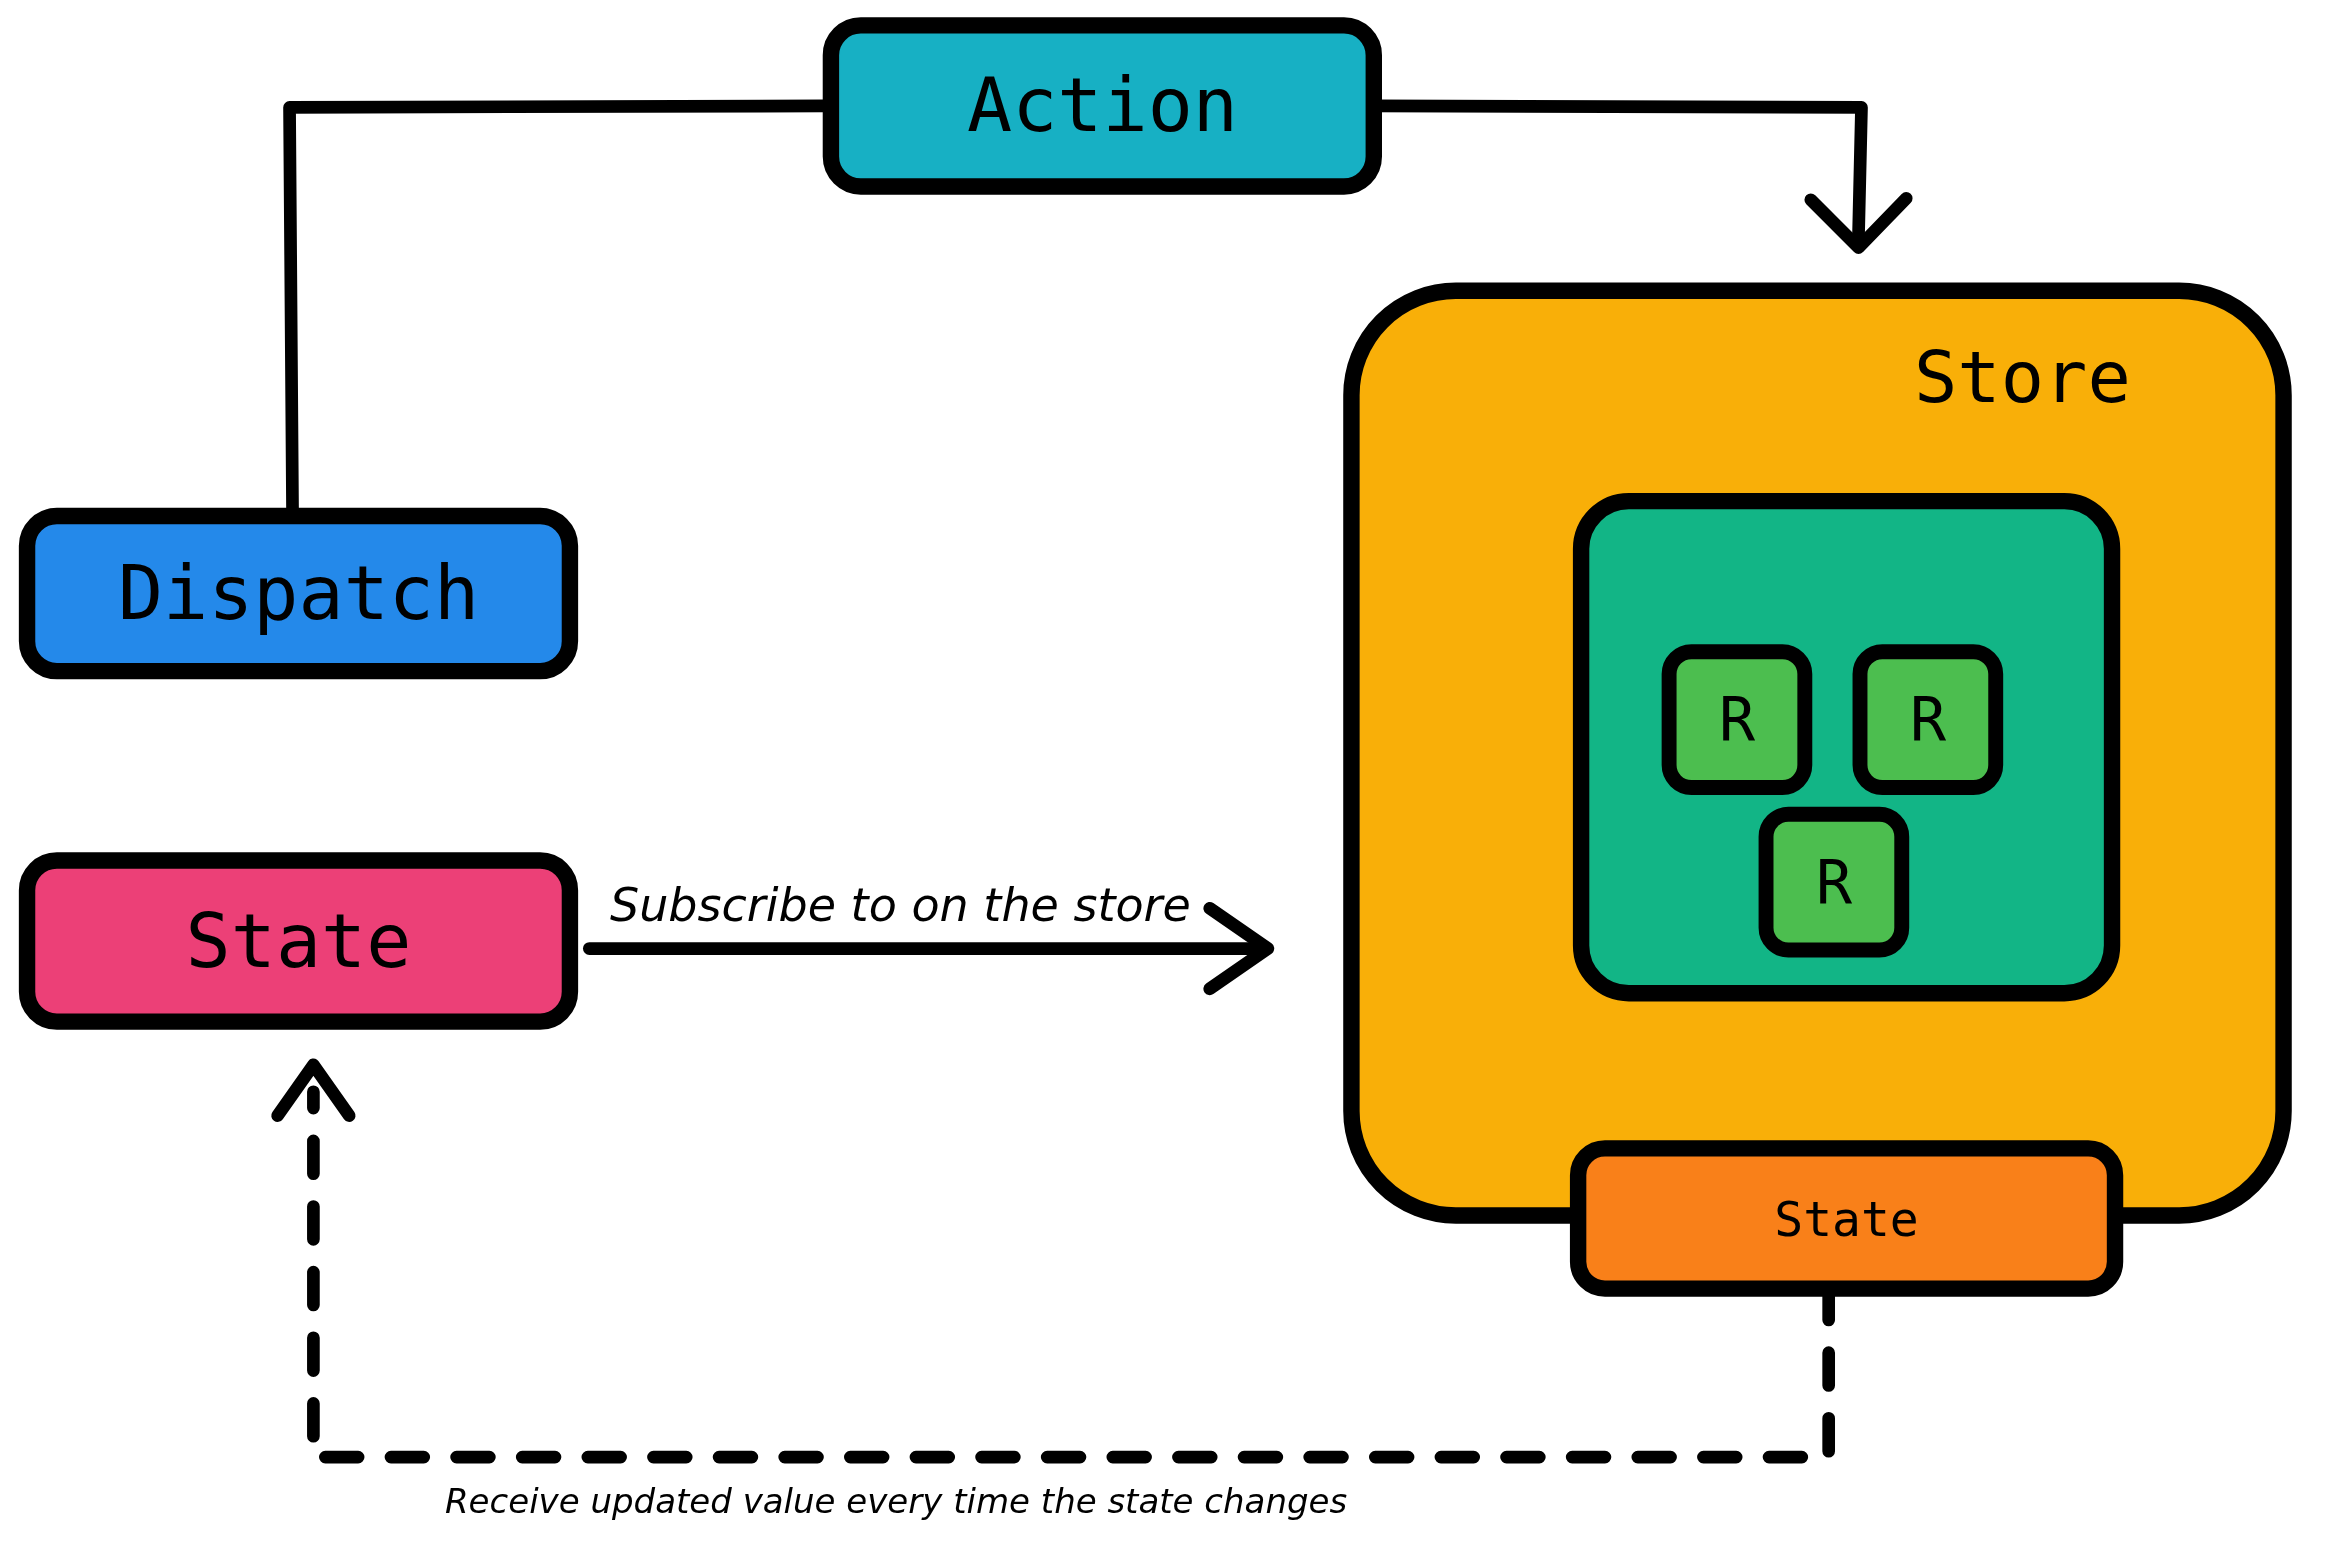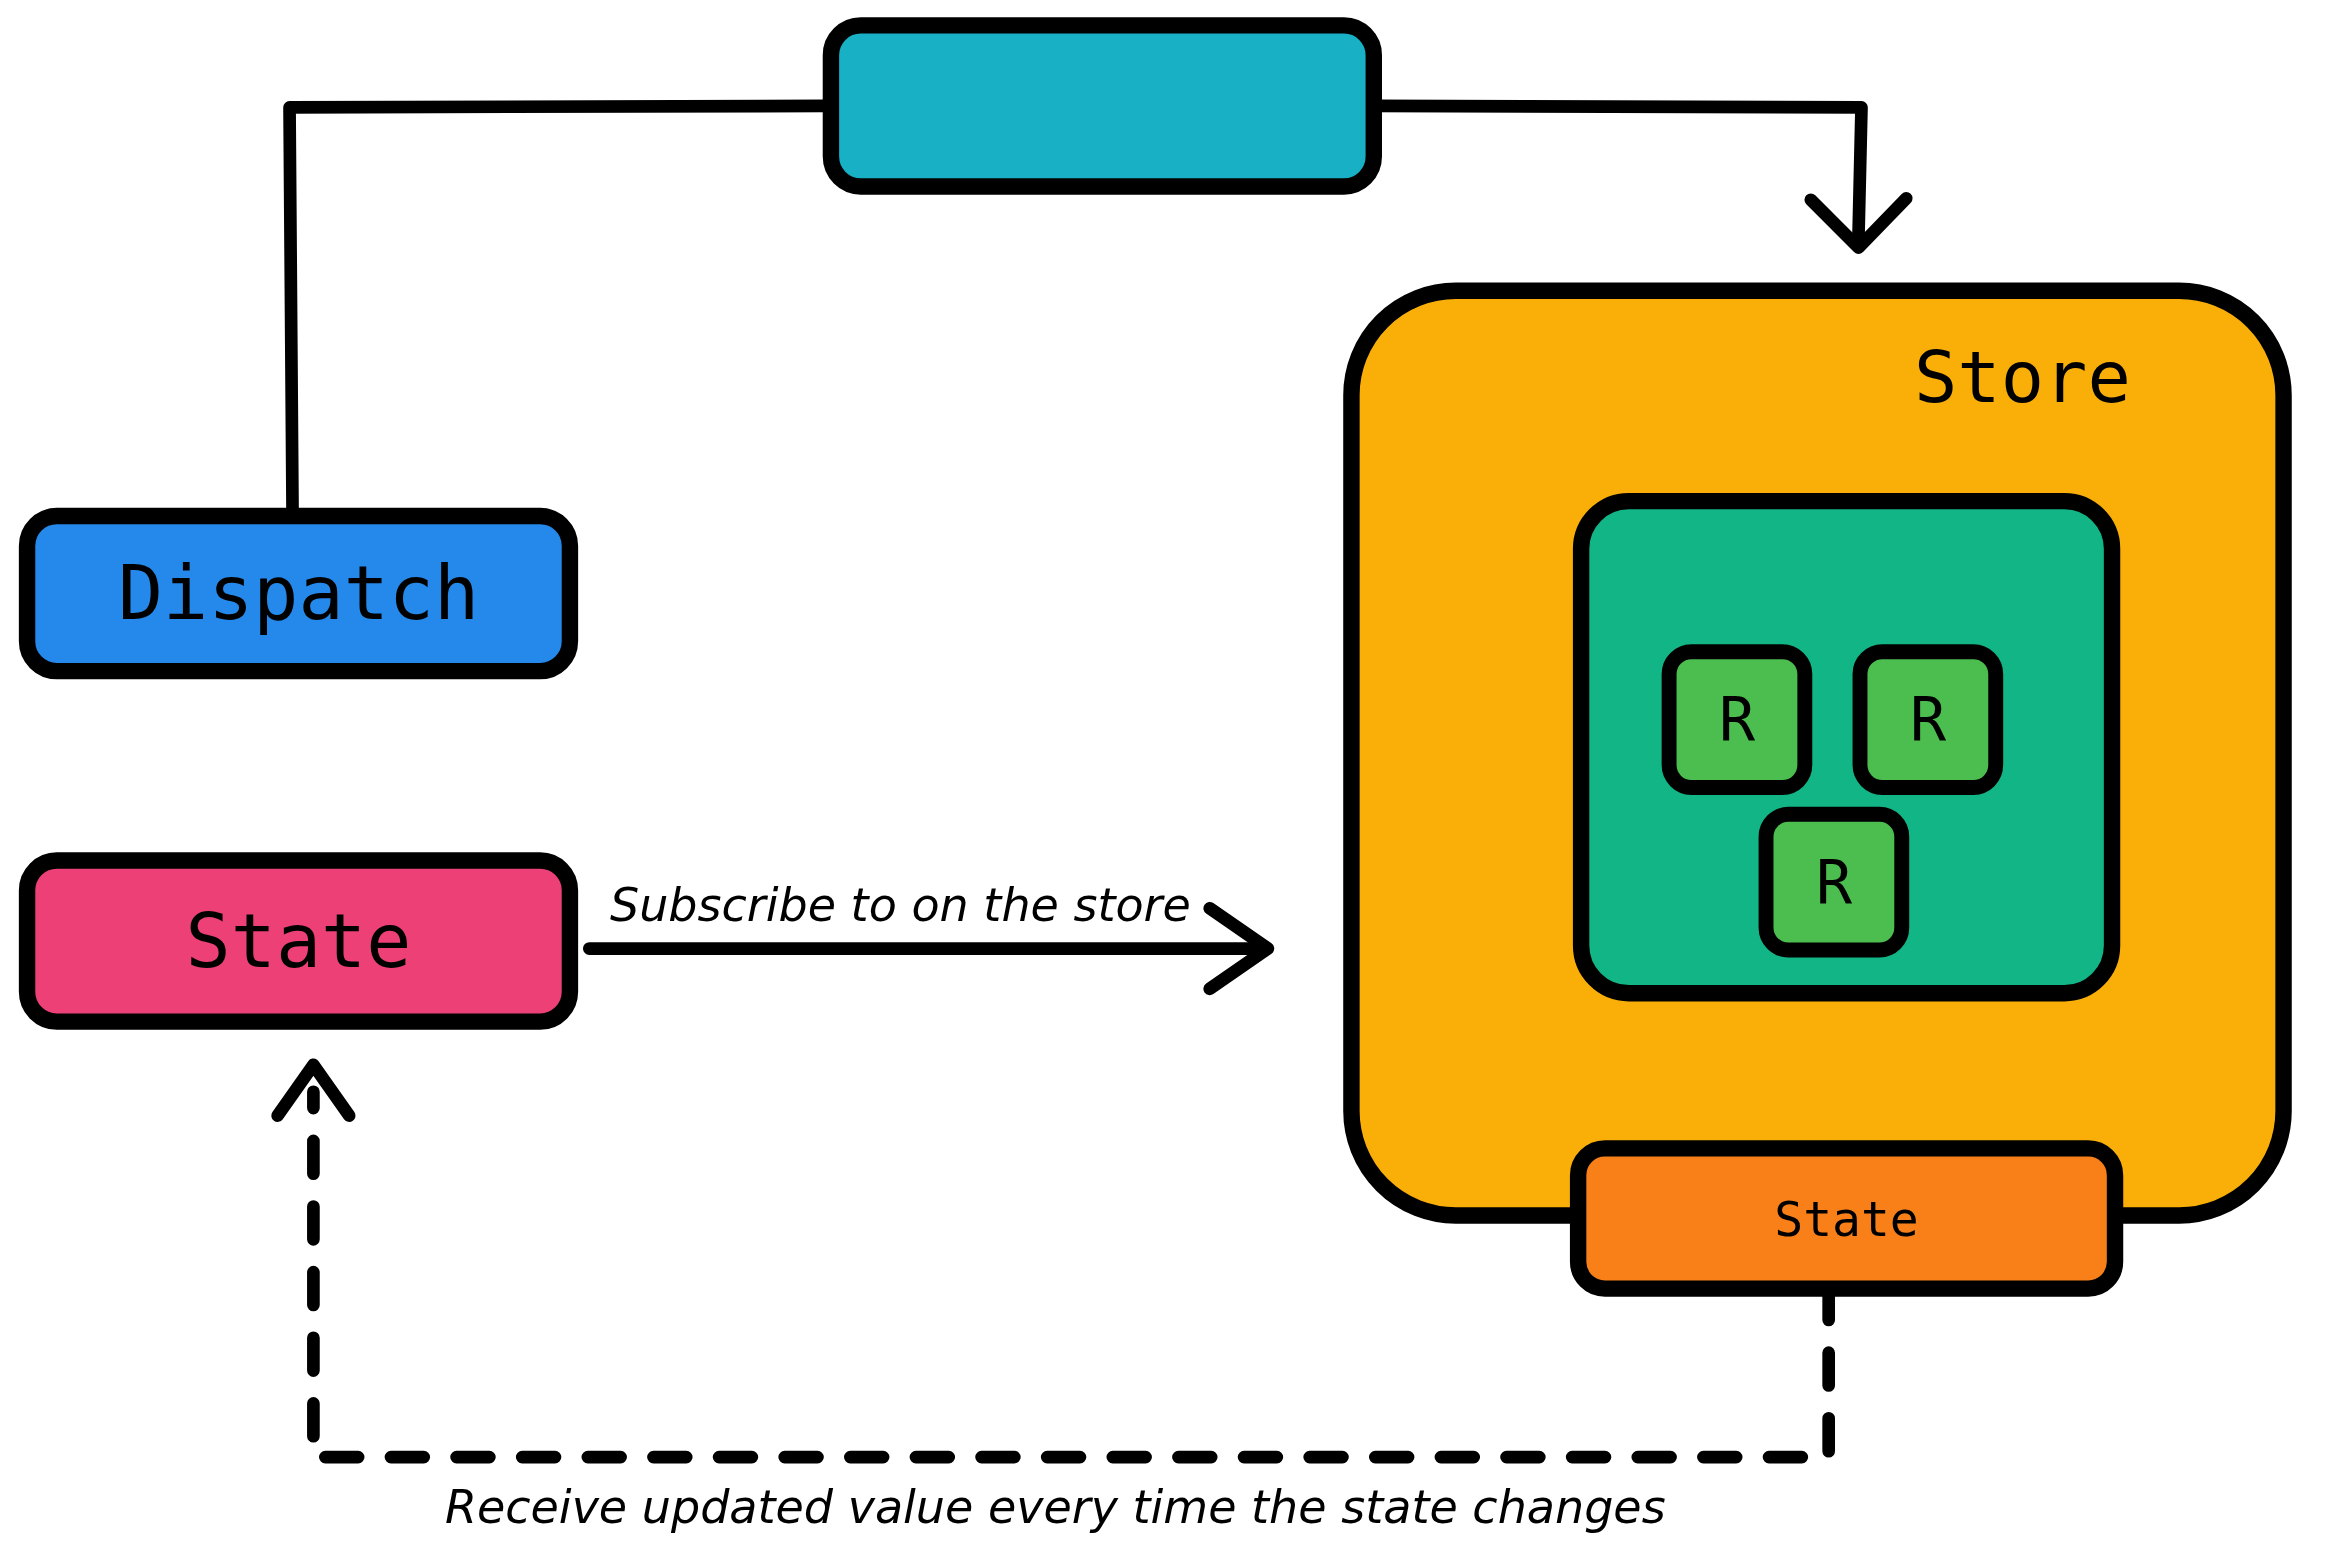--- a/index.html
+++ b/index.html
@@ -79,32 +79,33 @@
 
     <rect x="2116" y="1540" rx="36" ry="36" width="720" height="188" fill="#F98019" stroke="#000000" stroke-width="22"></rect>
 
     <rect x="1114" y="34" rx="40" ry="40" width="728" height="216" fill="#17B0C4" stroke="#000000" stroke-width="22"></rect>
 
     <rect x="36" y="692" rx="40" ry="40" width="728" height="208" fill="#2489EA" stroke="#000000" stroke-width="22"></rect>
 
     <rect x="36" y="1154" rx="40" ry="40" width="728" height="216" fill="#EC4077" stroke="#000000" stroke-width="22"></rect>
   </svg>
 
+  <div class="lbl" style="left:831px;top:25px;width:543px;height:161px;font-size:75px;">Action</div>
 
   <div class="lbl" style="left:27px;top:516px;width:543px;height:155px;font-size:75px;text-align:right;">Dispatch</div>
 
   <div class="lbl" style="left:27px;top:861px;width:543px;height:161px;font-size:75px;">State</div>
 
   <div class="lbl" style="left:1914px;top:336px;width:298px;height:82px;font-size:72px;justify-content:flex-start;">Store</div>
 
 
   <div class="lbl" style="left:1669px;top:652px;width:136px;height:136px;font-size:60px;">R</div>
   <div class="lbl" style="left:1860px;top:652px;width:136px;height:136px;font-size:60px;">R</div>
   <div class="lbl" style="left:1766px;top:815px;width:136px;height:136px;font-size:60px;">R</div>
 
   <div class="lbl" style="left:1578px;top:1149px;width:537px;height:140px;font-size:48px;">State</div>
 
   <div class="handlbl" style="left:610px;top:858px;font-size:46px;margin-top:24px;">Subscribe to on the store</div>
 
-  <div class="handlbl" style="left:445px;top:1484px;font-size:46px;">Receive updated value every time the state changes</div>
+  <div class="handlbl" style="left:445px;top:1484px;font-size:34px;">Receive updated value every time the state changes</div>
 
 </div>
 
 
 </body></html>

